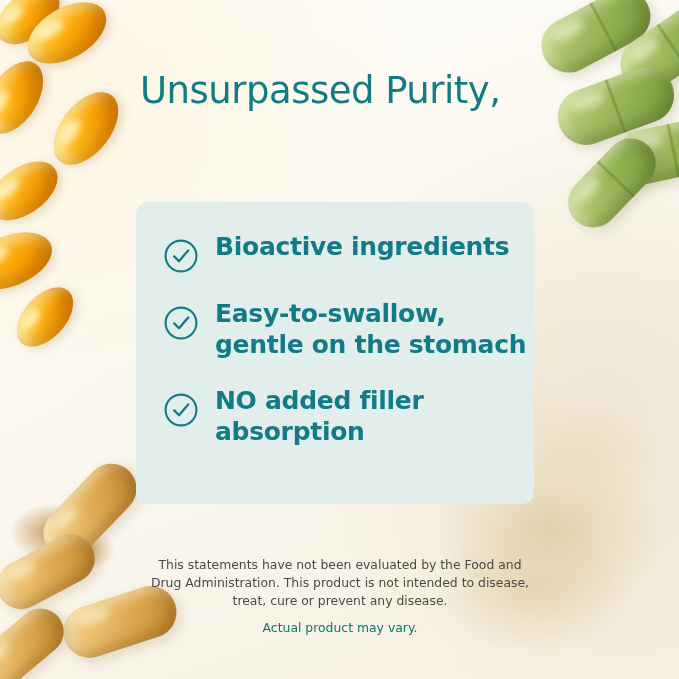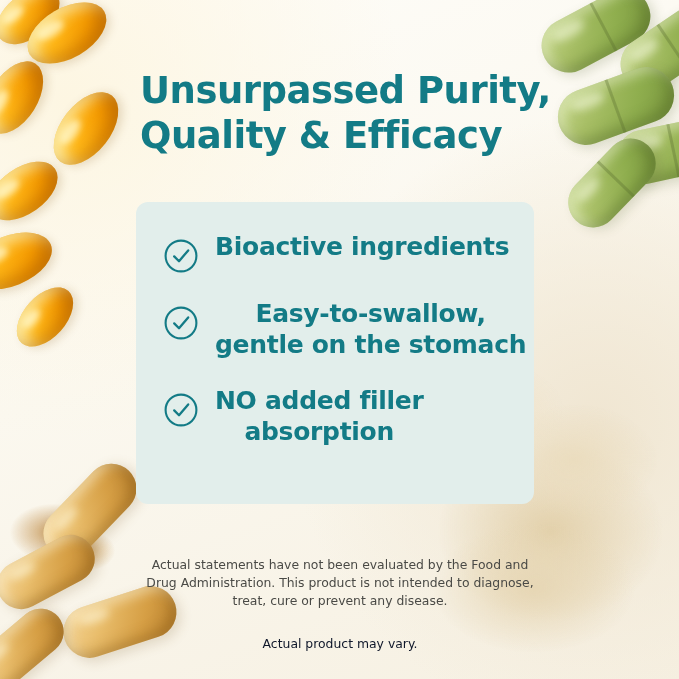--- a/index.html
+++ b/index.html
@@ -124,21 +124,21 @@
     filter: blur(.6px);
   }
 
   
   .headline {
     position: absolute;
     left: 140px;
     top: 68px;
     width: 420px;
     font-family: "DejaVu Sans", sans-serif;
-    font-weight: 700;
+    font-weight: 400;
     font-size: 37px;
     line-height: 1.22;
     letter-spacing: -0.5px;
     color: #137b86;
   }
 
   
   .card {
     position: absolute;
     left: 136px;
@@ -146,21 +146,20 @@
     width: 398px;
     height: 302px;
     background: #e2eeeb;
     border-radius: 12px;
   }
   .benefit-list {
     position: absolute;
     left: 164px;
     top: 232px;
     width: 372px;
-    text-align: center;
   }
   .benefit {
     display: flex;
     align-items: flex-start;
     margin-bottom: 26px;
   }
   .benefit:last-child { margin-bottom: 8px; }
   .check {
     flex: 0 0 auto;
     width: 34px;
@@ -185,26 +184,26 @@
     width: 440px;
     text-align: center;
     font-family: "DejaVu Sans", sans-serif;
     font-size: 12.4px;
     line-height: 1.45;
     color: #4a4a46;
   }
   .actual {
     position: absolute;
     left: 120px;
-    top: 636px;
+    top: 620px;
     width: 440px;
     text-align: center;
     font-family: "DejaVu Sans", sans-serif;
     font-size: 12.4px;
-    color: #0f172a;
+    color: #0f766e;
   }
 </style>
 </head>
 <body>
 
 <div id="canvas">
 
   <div class="bg-base"></div>
 
   <div>
@@ -240,21 +239,20 @@
 
   <div>
     <div class="browncap" style="left:34px;  top:486px; width:112px; height:50px; transform:rotate(-46deg);"></div>
     <div class="browncap" style="left:-6px;  top:548px; width:104px; height:48px; transform:rotate(-28deg);"></div>
     <div class="browncap" style="left:62px;  top:596px; width:116px; height:52px; transform:rotate(-18deg);"></div>
     <div class="browncap" style="left:-30px; top:626px; width:100px; height:46px; transform:rotate(-40deg);"></div>
   </div>
 
   <div class="headline">
     <div>Unsurpassed Purity,</div>
-    <div>Quality &amp; Efficacy</div>
   </div>
 
   <div class="card"></div>
 
   <div class="benefit-list">
 
     <div class="benefit">
       <span class="check">
         <svg width="34" height="34" viewBox="0 0 34 34" aria-hidden="true">
           <circle cx="17" cy="17" r="15.4" fill="none" stroke="#137b86" stroke-width="2.1"></circle>
@@ -288,20 +286,20 @@
       </span>
       <span class="benefit-text">
         <span>NO added filler</span><br>
         <span>absorption</span>
       </span>
     </div>
 
   </div>
 
   <div class="disclaimer">
-    <div>Actual statements have not been evaluated by the Food and</div>
-    <div>Drug Administration. This product is not intended to diagnose,</div>
+    <div>This statements have not been evaluated by the Food and</div>
+    <div>Drug Administration. This product is not intended to disease,</div>
     <div>treat, cure or prevent any disease.</div>
   </div>
 
   <div class="actual">Actual product may vary.</div>
 
 </div>
 
 </body></html>

